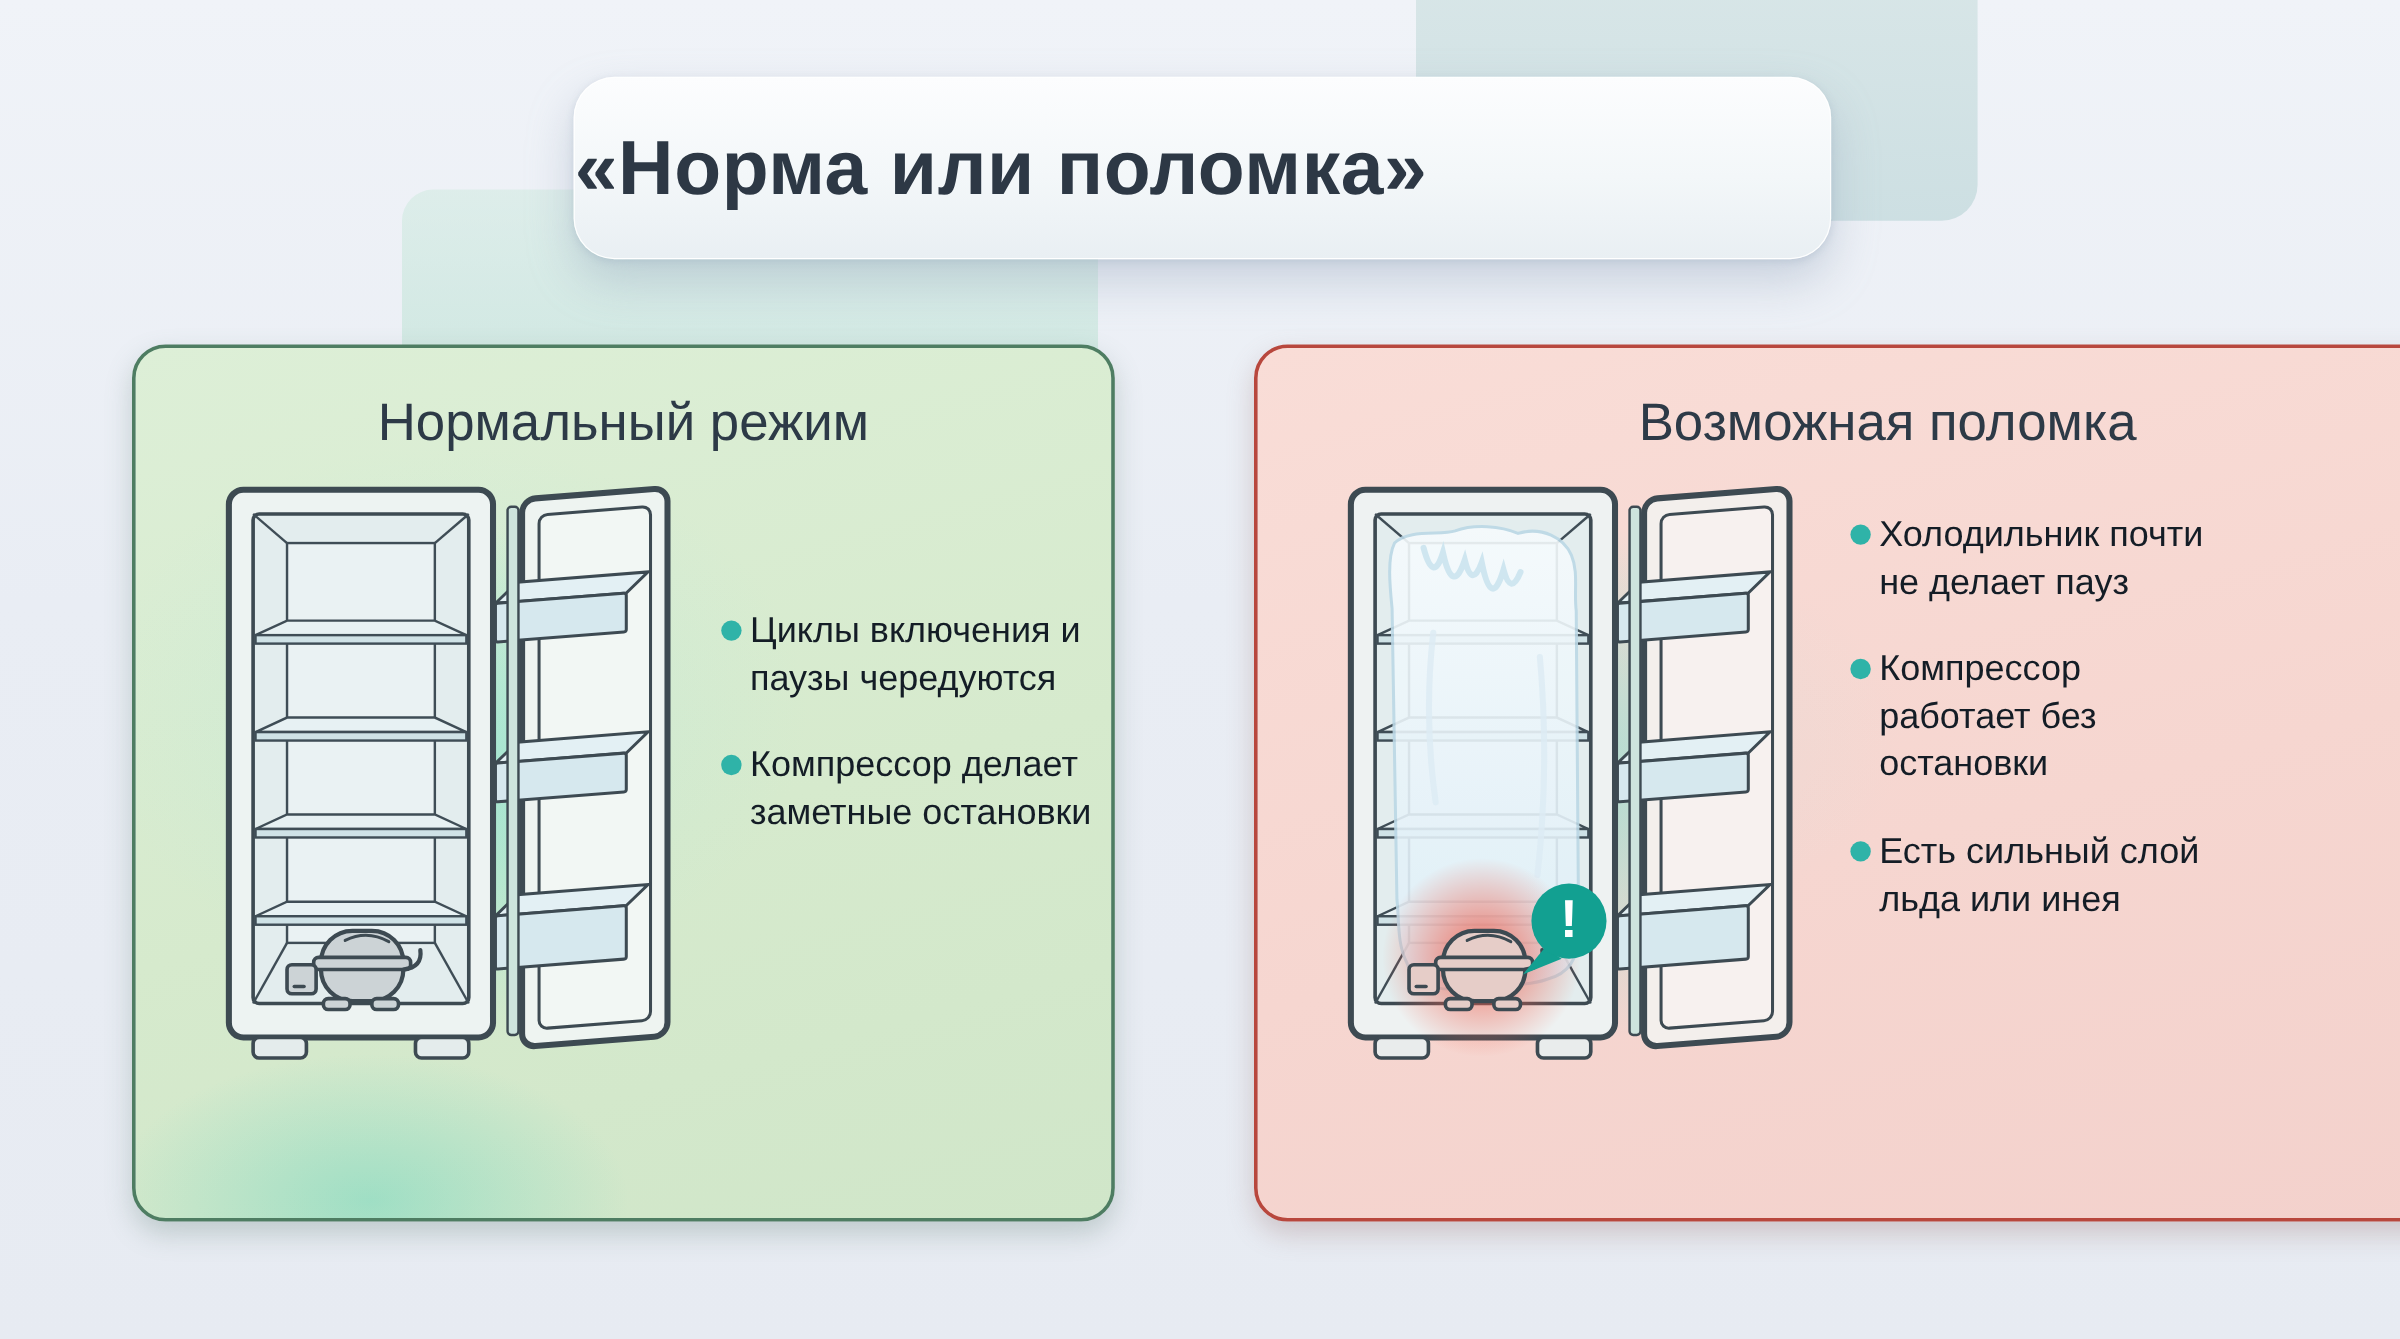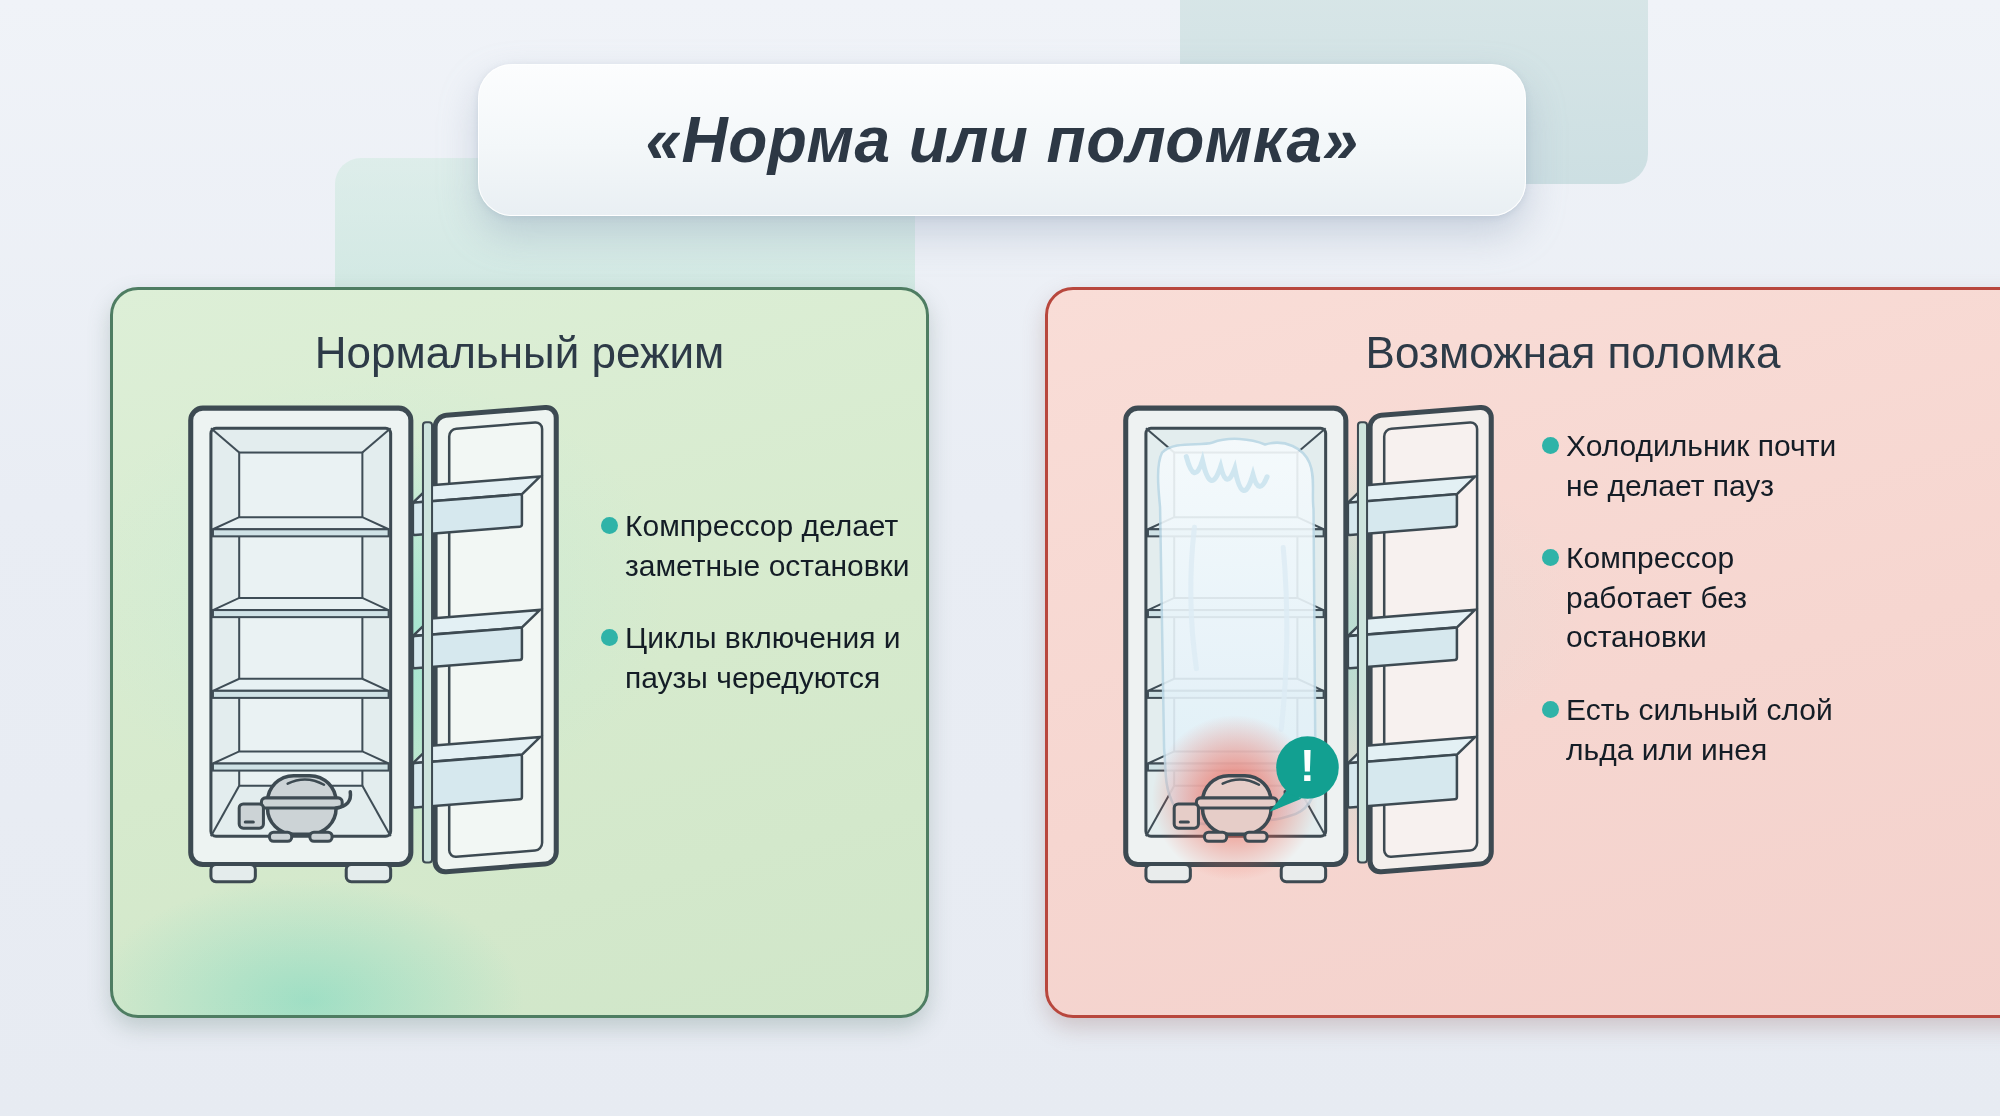--- a/index.html
+++ b/index.html
@@ -9,21 +9,21 @@
   
   .deco-mint{position:absolute;left:335px;top:158px;width:580px;height:330px;border-radius:26px;
     background:linear-gradient(180deg,rgba(208,234,224,.55),rgba(186,224,212,.85));}
   .deco-teal{position:absolute;left:1180px;top:-34px;width:468px;height:218px;border-radius:30px;
     background:linear-gradient(180deg,#d6e5e6,#c9dde0);opacity:.9;}
   
   .title-card{position:absolute;left:478px;top:64px;width:1046px;height:150px;border-radius:34px;
     background:linear-gradient(180deg,#fcfdfe 0%,#f3f7f9 55%,#e9eff3 100%);
     border:1px solid rgba(255,255,255,.95);
     box-shadow:0 18px 38px rgba(145,162,184,.40),0 2px 6px rgba(145,162,184,.25);
-    display:flex;align-items:center;justify-content:center;font-style:italic;}
+    display:flex;align-items:center;justify-content:flex-start;}
   .title-card h1{margin:0;font-size:64px;font-weight:700;color:#2d3845;letter-spacing:.5px;}
   
   .panel{position:absolute;top:287px;height:731px;border-radius:28px;box-sizing:border-box;}
   .panel.normal{left:110px;width:819px;border:3px solid #4e7d62;
     background:
       radial-gradient(300px 170px at 24% 98%,rgba(88,210,188,.42),rgba(88,210,188,0) 72%),
       radial-gradient(430px 320px at 32% 42%,rgba(165,232,230,.22),rgba(165,232,230,0) 70%),
       linear-gradient(165deg,#ddefd7 0%,#d6eacd 55%,#d0e6c9 100%);
     box-shadow:0 10px 22px rgba(100,130,120,.30);}
   .panel.breakdown{left:1045px;width:1056px;border:3px solid #b8473d;
@@ -123,25 +123,25 @@
             <rect x="6" y="60" width="22" height="9" rx="4" fill="#ccd3d6" stroke="#3d4a52" stroke-width="3"></rect>
             <rect x="46" y="60" width="22" height="9" rx="4" fill="#ccd3d6" stroke="#3d4a52" stroke-width="3"></rect>
             <path d="M72,36 q16,-2 14,-16" fill="none" stroke="#3d4a52" stroke-width="3.5" stroke-linecap="round"></path>
             <path d="M24,12 q18,-9 36,1" fill="none" stroke="#3d4a52" stroke-width="2.5" stroke-linecap="round"></path>
           </g>
         </svg>
       </div>
       <ul class="bullets">
         <li>
           <span class="dot"></span>
+          <span>Циклы включения и паузы чередуются</span>
+        </li>
+        <li>
+          <span class="dot"></span>
           <span>Компрессор делает заметные остановки</span>
-        </li>
-        <li>
-          <span class="dot"></span>
-          <span>Циклы включения и паузы чередуются</span>
         </li>
       </ul>
     </div>
   </section>
 
   <section class="panel breakdown">
     <h2>Возможная поломка</h2>
     <div class="panel-body">
       <div class="fridge-wrap">
         <div class="fridge-glow"></div>

